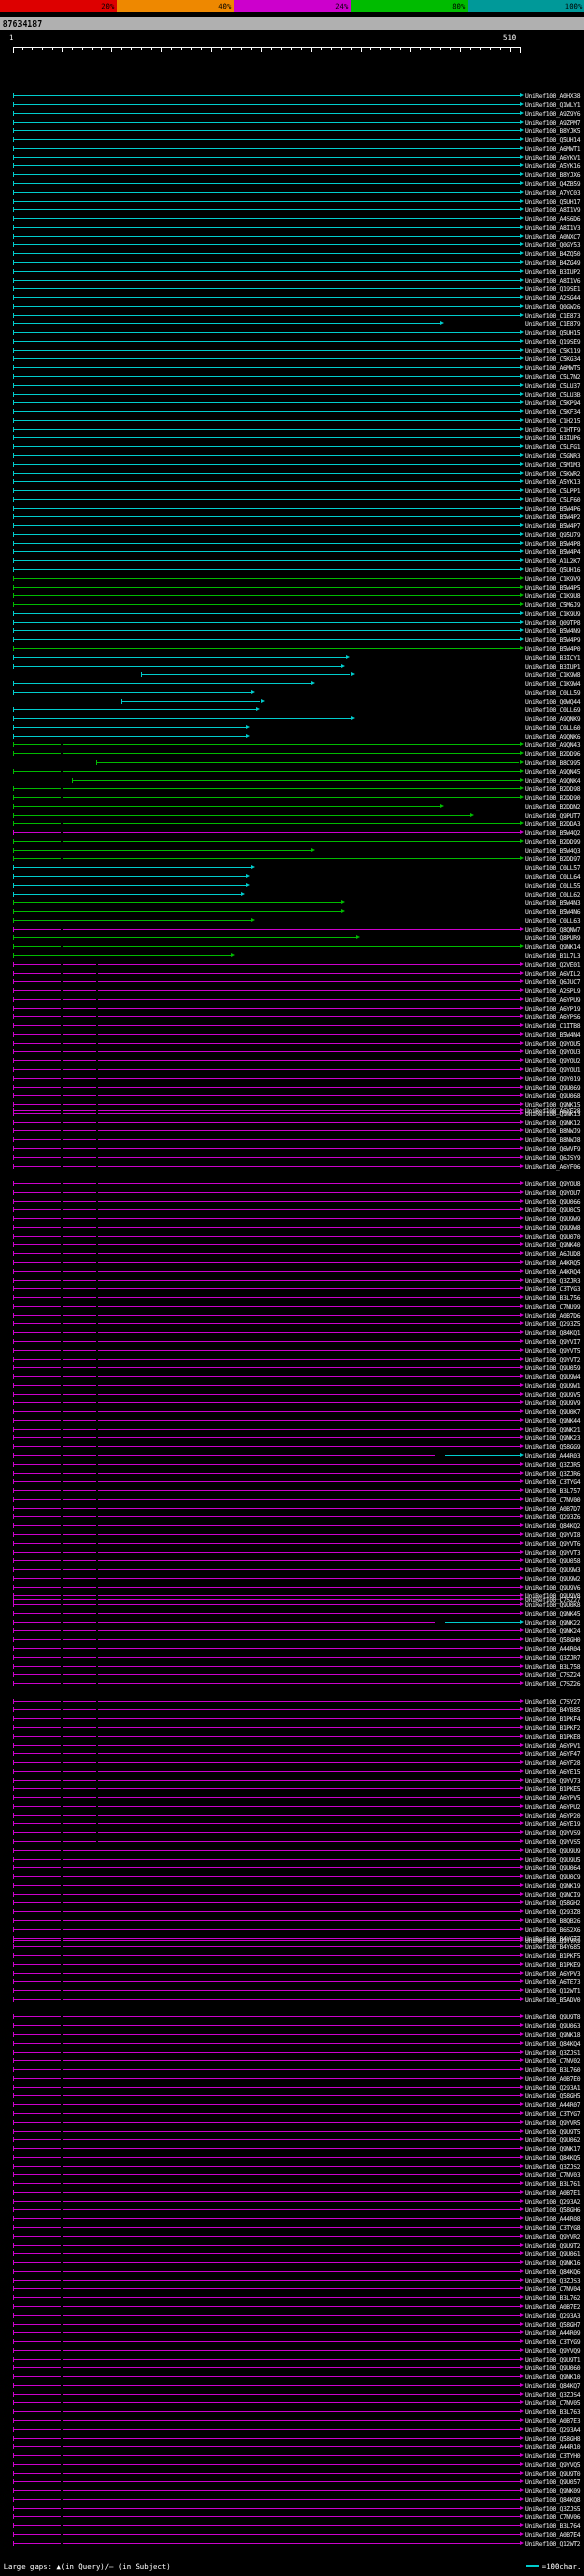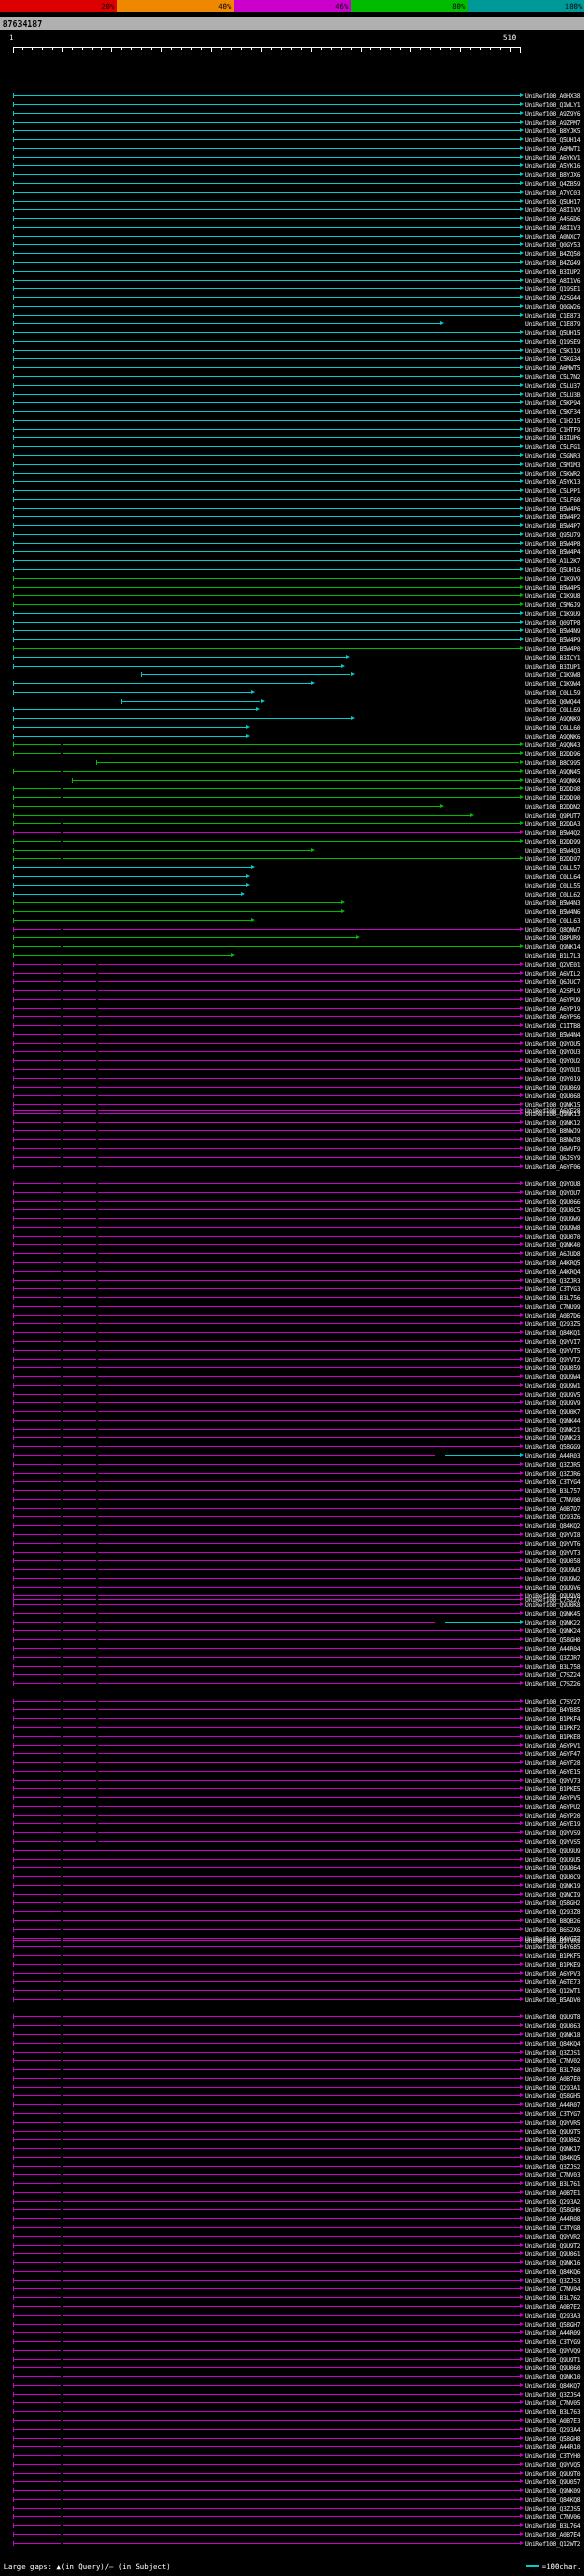--- a/index.html
+++ b/index.html
@@ -31,21 +31,21 @@
           padding:0 3.7px;box-sizing:border-box;color:#fff;font-size:7.3px;}
   .legend-right{display:flex;align-items:center;}
   .sampledash{display:inline-block;width:12.8px;height:1.8px;margin-right:2.7px;}
 </style>
 </head>
 <body>
 
 <div class="keybar">
     <div class="keyseg" style="background: rgb(221, 0, 0);">20%</div>
     <div class="keyseg" style="background: rgb(238, 136, 0);">40%</div>
-    <div class="keyseg" style="background: rgb(204, 0, 204);">46%</div>
+    <div class="keyseg" style="background: rgb(204, 0, 204);">24%</div>
     <div class="keyseg" style="background: rgb(0, 187, 0);">80%</div>
     <div class="keyseg" style="background: rgb(0, 153, 153);">100%</div>
   </div>
 
 <div class="querybar" style="background: rgb(176, 176, 176);">
   <span>87634187</span>
 </div>
 
 <div class="rulerwrap">
   <span class="rlabel-left">1</span>

